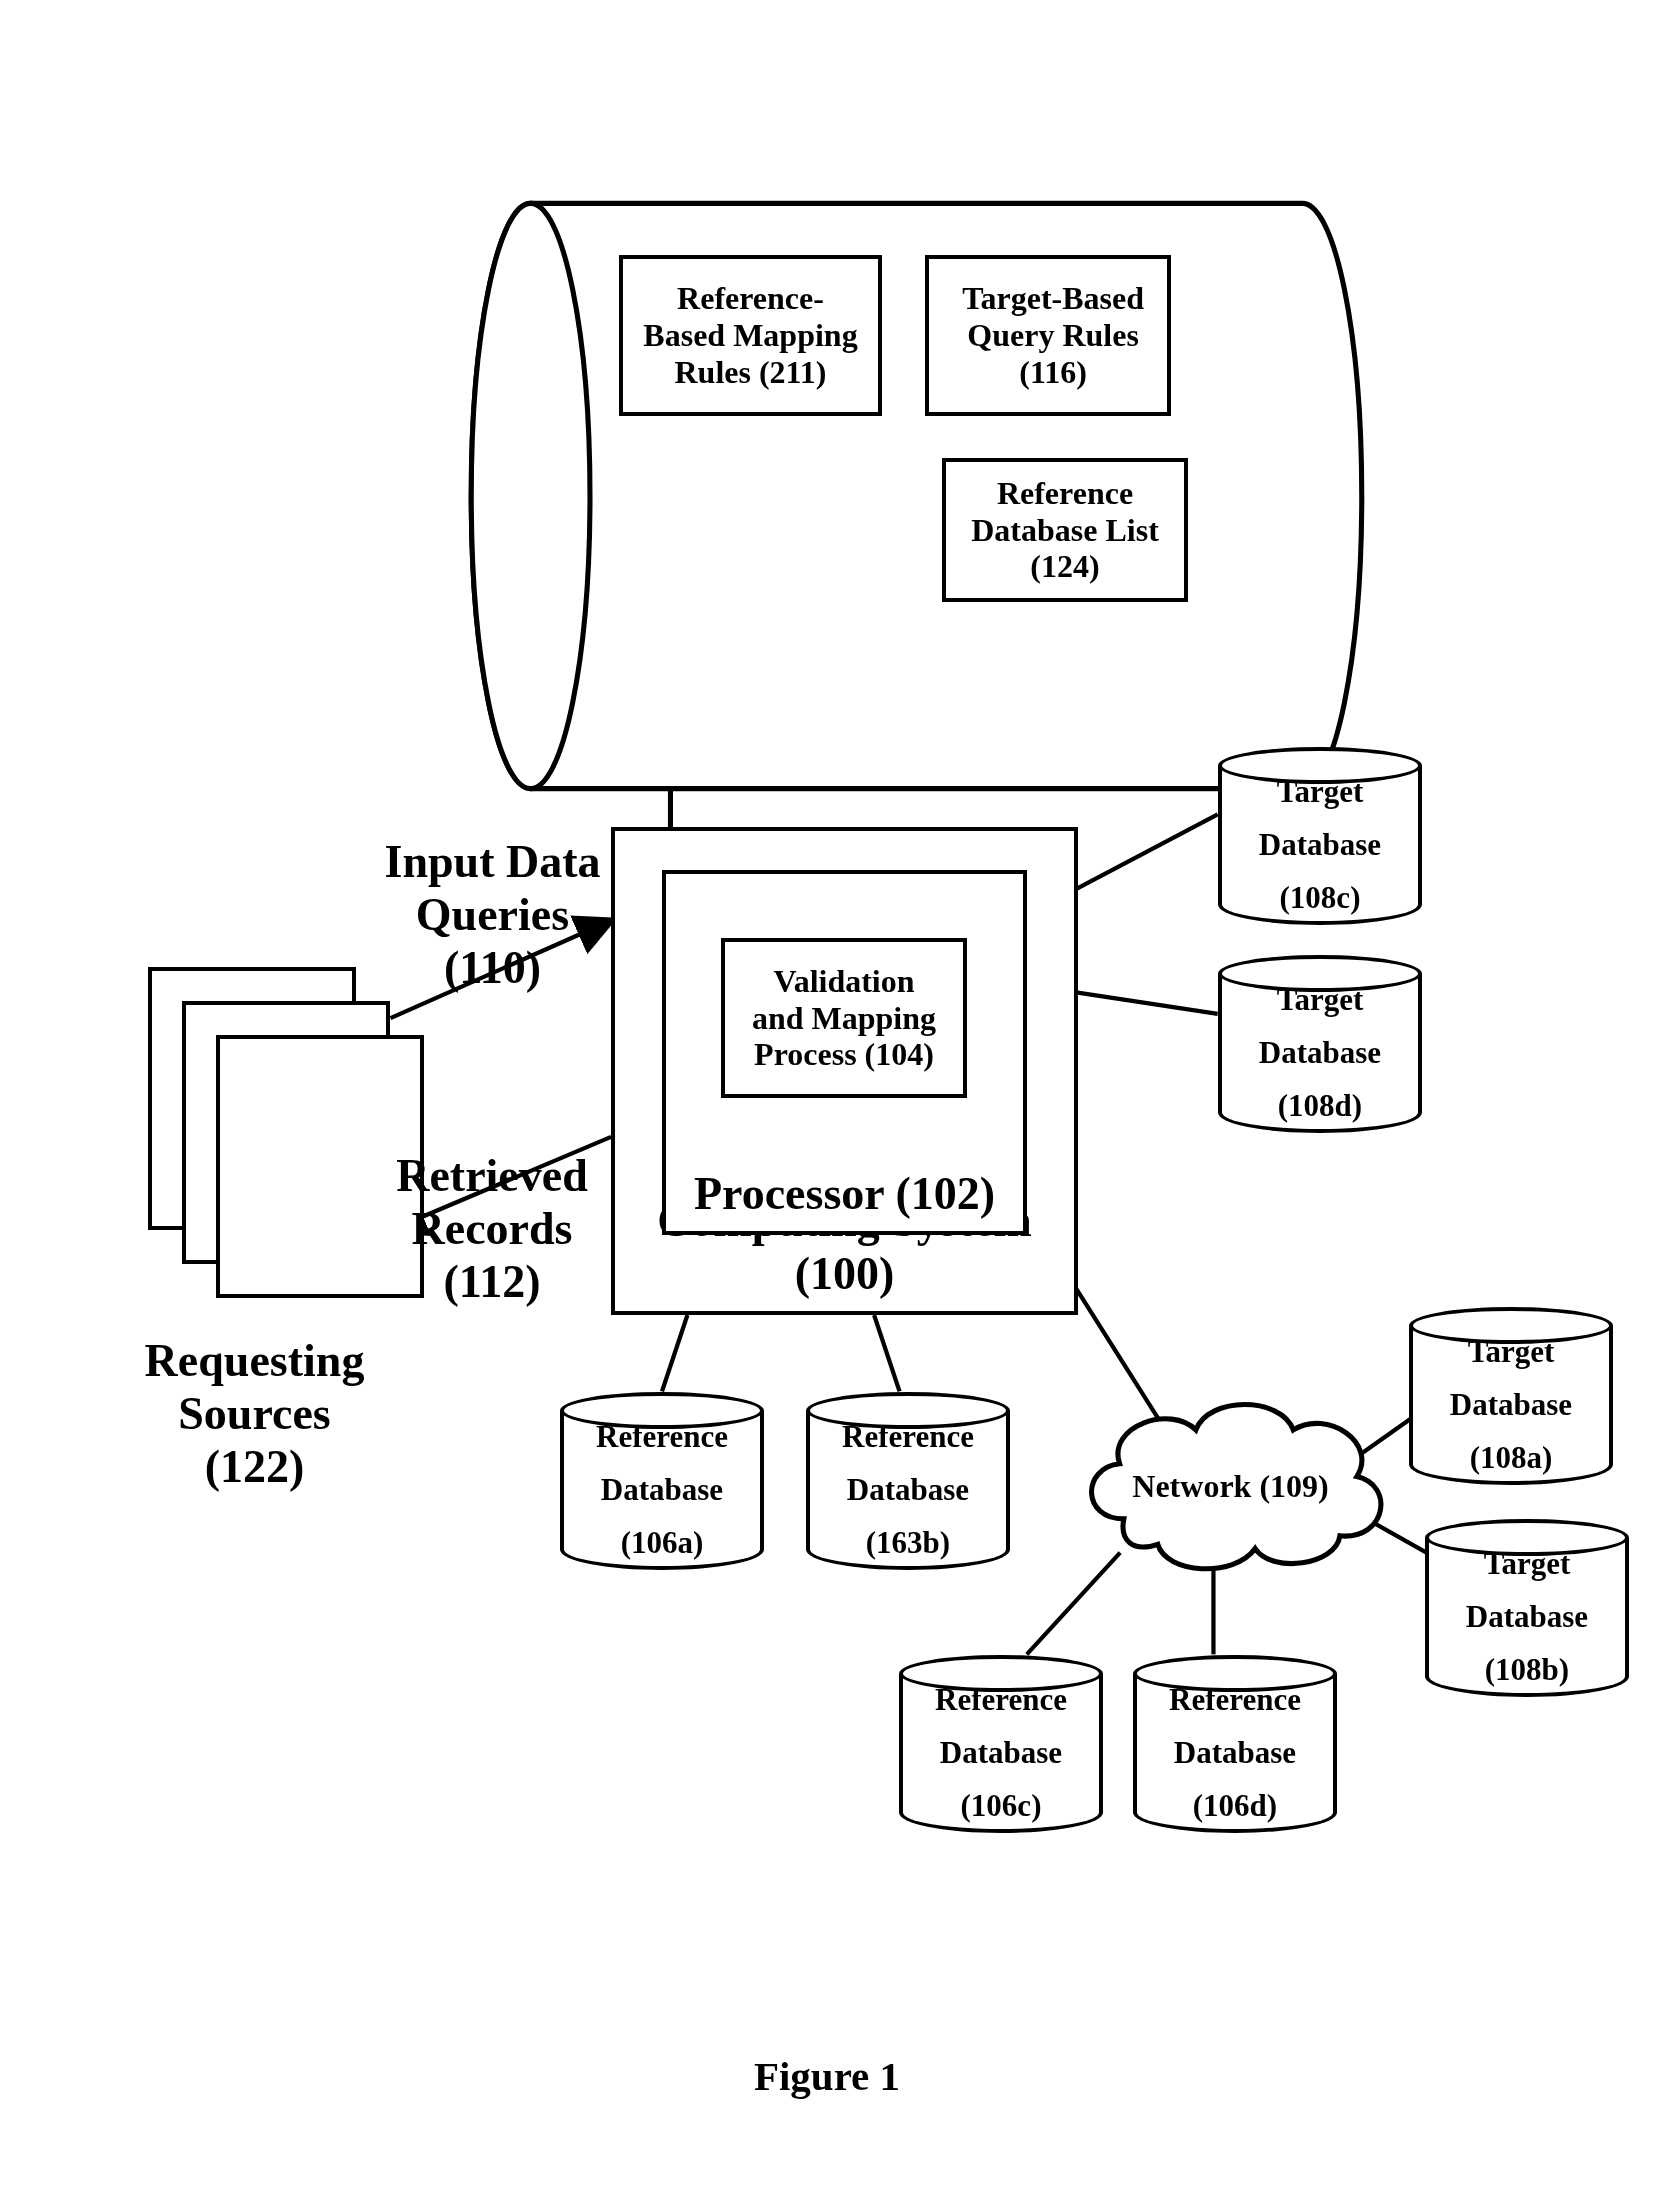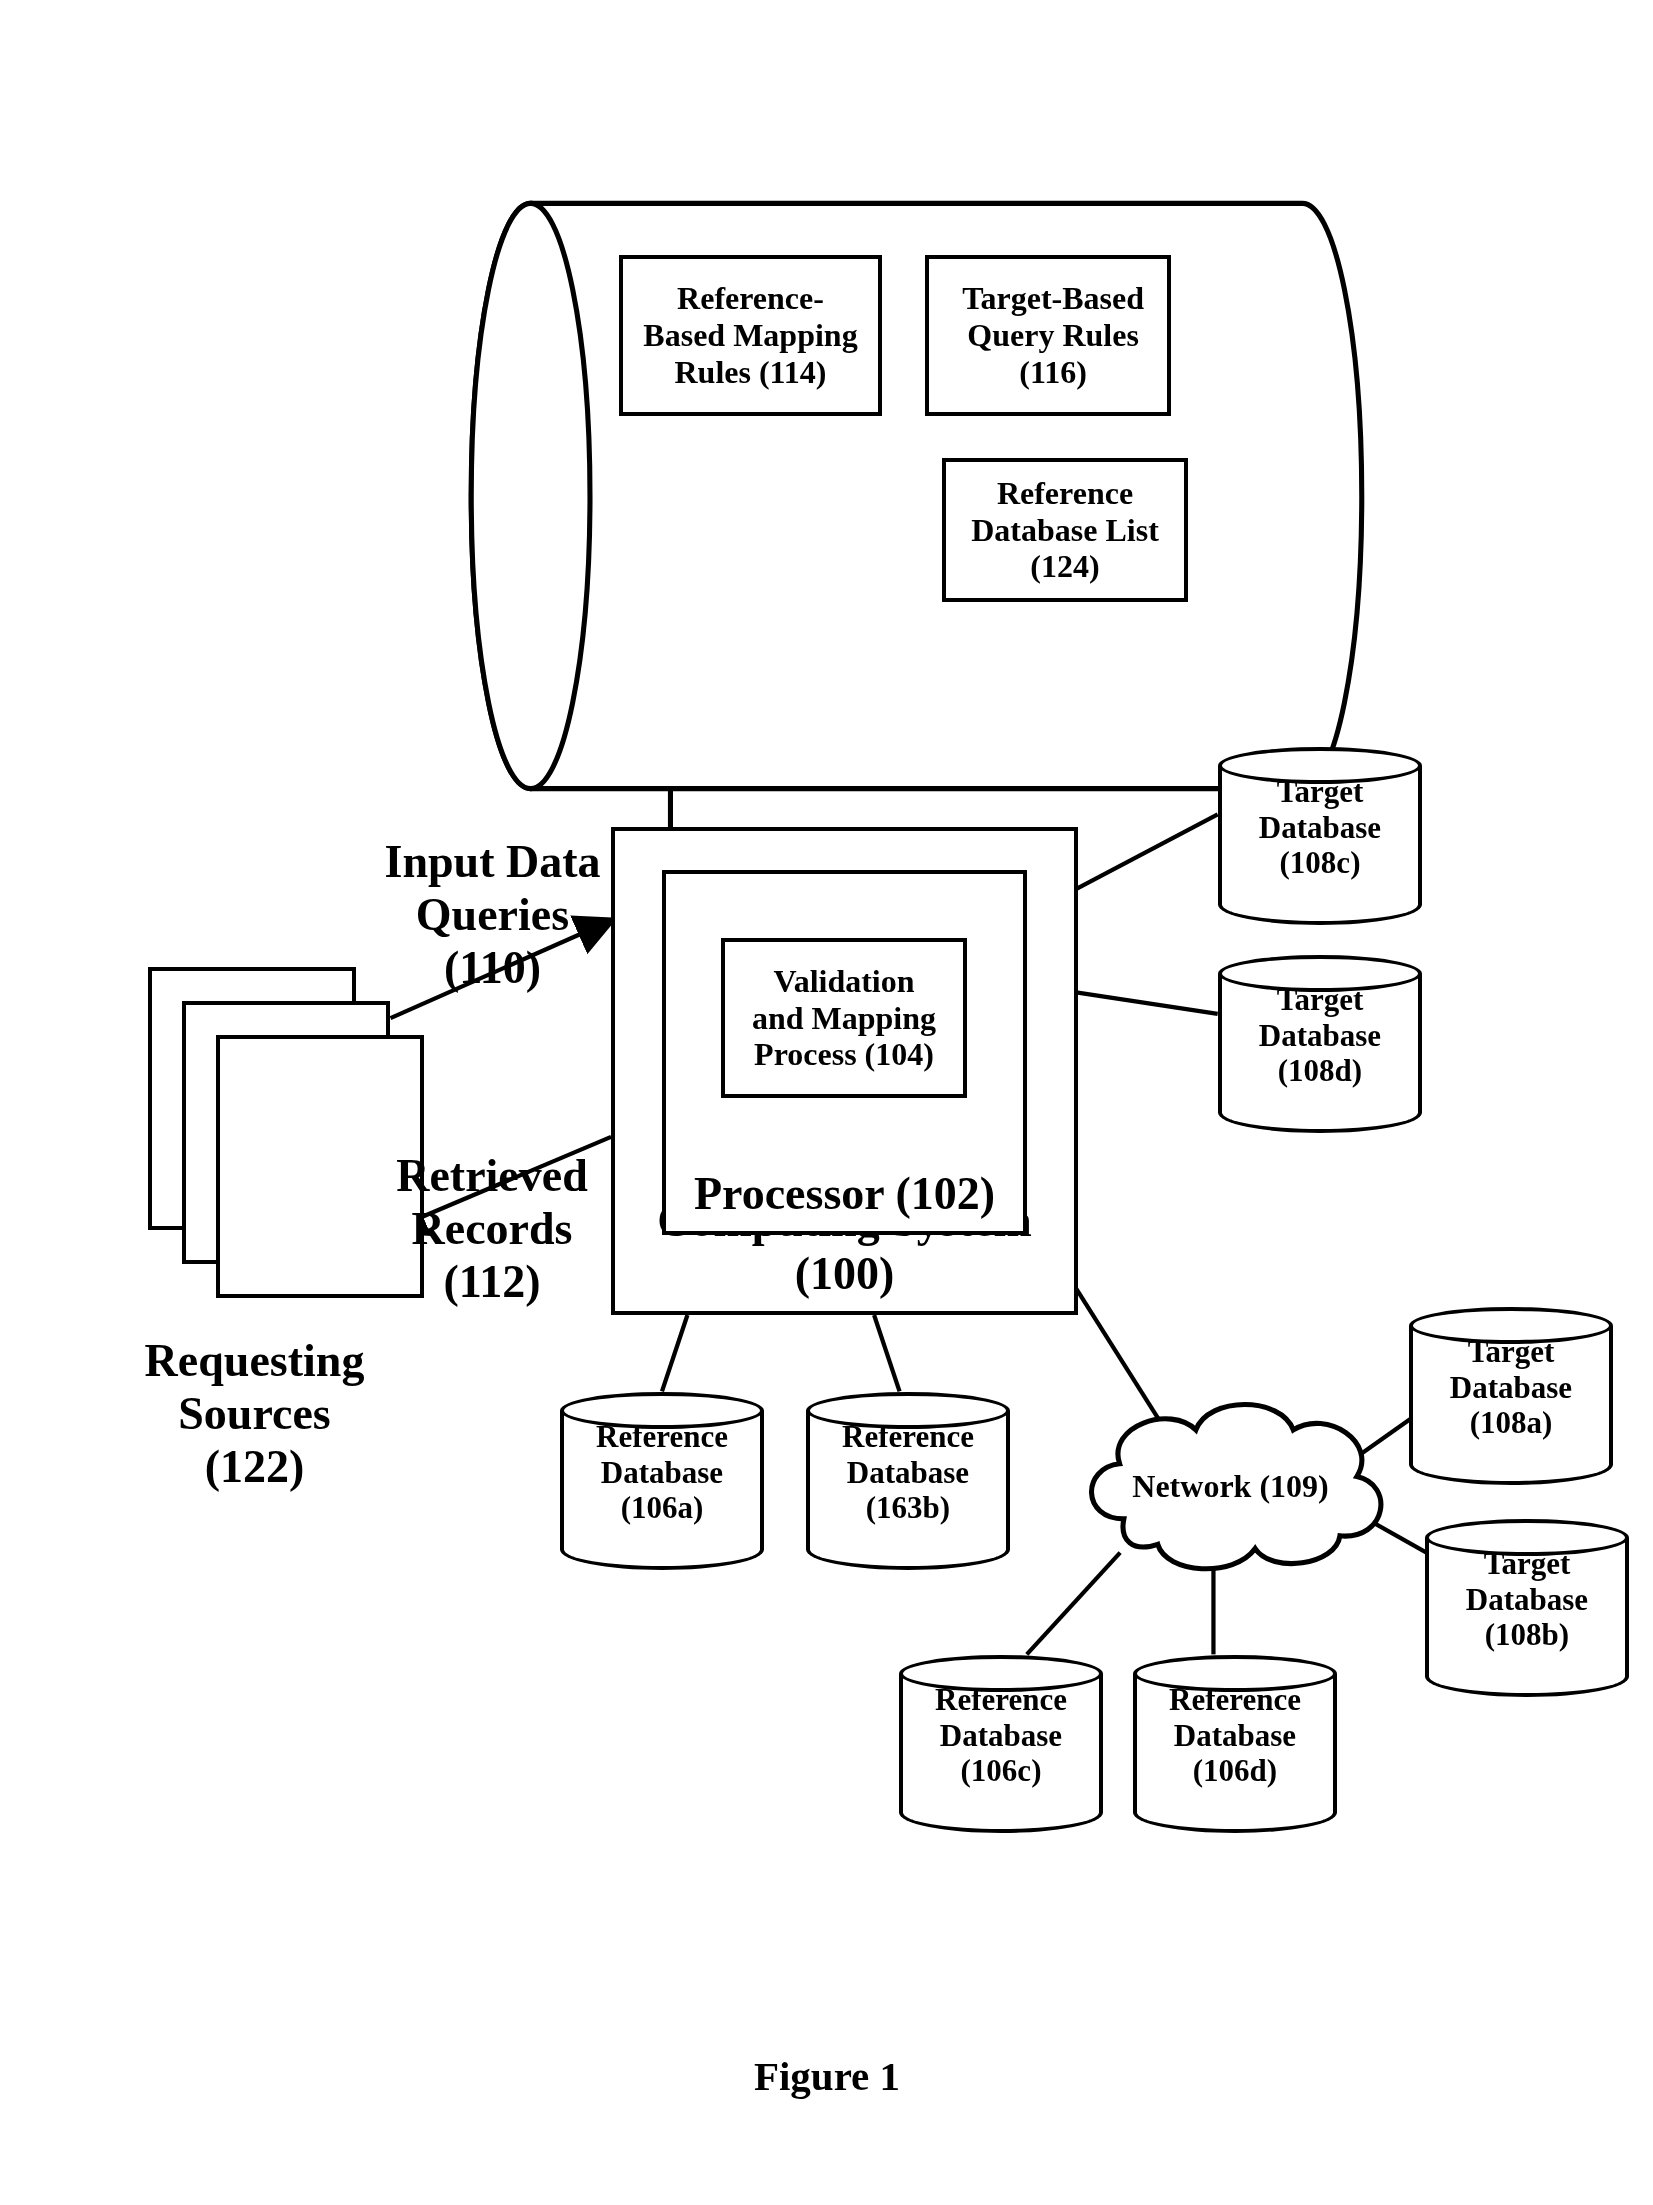--- a/index.html
+++ b/index.html
@@ -45,21 +45,21 @@
     right: 0;
     border-left: 4.2px solid #000;
     border-right: 4.2px solid #000;
     border-bottom: 4.2px solid #000;
     border-bottom-left-radius: 50% 20.4px;
     border-bottom-right-radius: 50% 20.4px;
     background: #fff;
     box-sizing: border-box;
     display: flex;
     flex-direction: column;
-    justify-content: flex-start;
+    justify-content: space-between;
     align-items: center;
     text-align: center;
     padding: 8.5px 5.1px 5.1px 5.1px;
   }
   .label {
     position: absolute;
     text-align: center;
     font-weight: bold;
   }
   .fs36 { font-size: 31px; line-height: 1.15; }
@@ -116,21 +116,21 @@
     <svg width="899" height="594" viewBox="0 0 1060 700">
       <ellipse cx="75" cy="350" rx="70" ry="345" fill="#fff" stroke="#000" stroke-width="6"></ellipse>
       <path d="M 75 5 L 985 5 A 70 345 0 0 1 985 695 L 75 695" fill="#fff" stroke="#000" stroke-width="6"></path>
       <ellipse cx="75" cy="350" rx="70" ry="345" fill="#fff" stroke="#000" stroke-width="6"></ellipse>
     </svg>
   </div>
 
   <div class="box fs38" style="left:619px; top:255px; width:263px; height:161px;">
     <span>Reference-</span>
     <span>Based Mapping</span>
-    <span>Rules (114)</span>
+    <span>Rules (211)</span>
   </div>
   <div class="box fs38" style="left:925px; top:255px; width:246px; height:161px;padding-left:17px;">
     <span>Target-Based</span>
     <span>Query Rules</span>
     <span>(116)</span>
   </div>
   <div class="box fs38" style="left:942px; top:458px; width:246px; height:144px;">
     <span>Reference</span>
     <span>Database List</span>
     <span>(124)</span>

